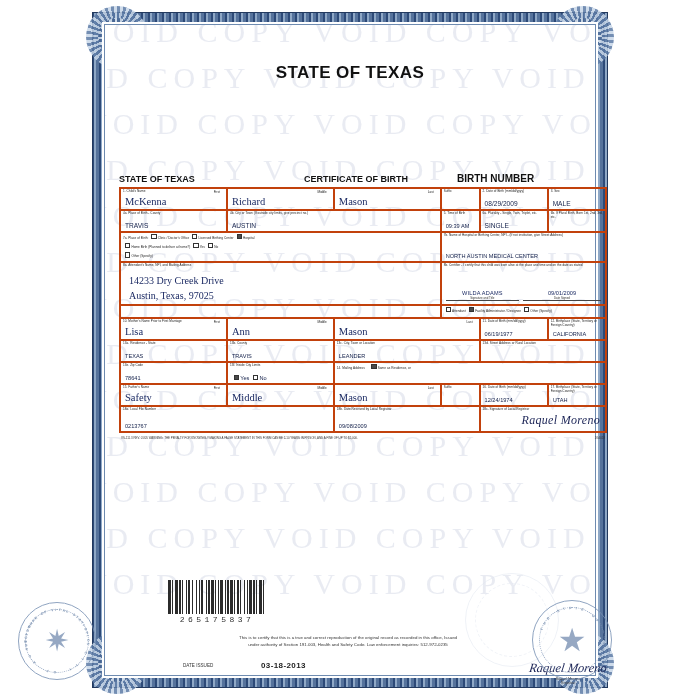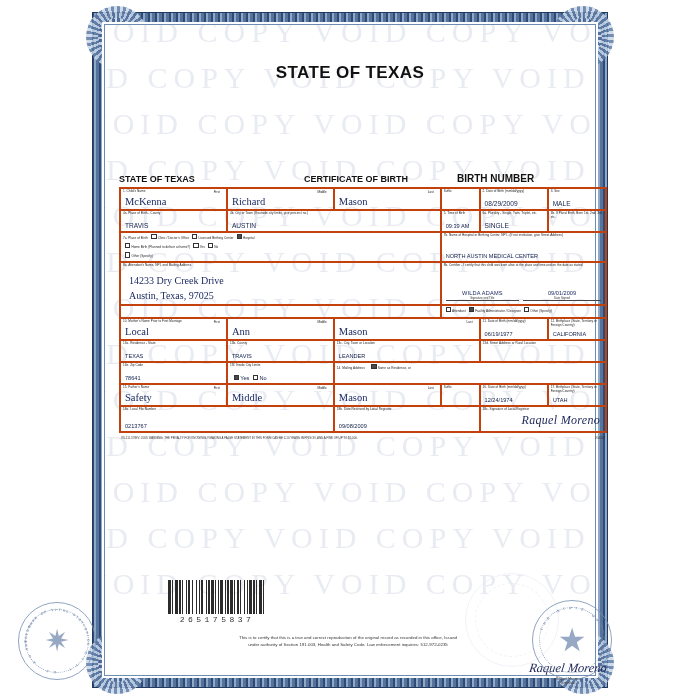--- a/index.html
+++ b/index.html
@@ -289,21 +289,21 @@
                   <span class="cb on"></span><span>Facility Administrator / Designee</span>
                   <span class="cb"></span><span>Other (Specify)</span>
                 </span>
               </td>
             </tr>
 
             <tr>
               <td>
                 <span class="lab">10. Mother's Name Prior to First Marriage</span>
                 <span class="lab" style="position:absolute;top:1px;right:4px;">First</span>
-                <span class="val big">Local</span>
+                <span class="val big">Lisa</span>
               </td>
               <td>
                 <span class="lab" style="position:absolute;top:1px;right:4px;">Middle</span>
                 <span class="val big">Ann</span>
               </td>
               <td colspan="2">
                 <span class="lab" style="position:absolute;top:1px;right:4px;">Last</span>
                 <span class="val big">Mason</span>
               </td>
               <td>
@@ -473,20 +473,24 @@
                 <i style="width: 1px; background: transparent;"></i>
                 <i style="width: 1px; background: rgb(43, 43, 43);"></i>
                 <i style="width: 2px; background: transparent;"></i>
               </div>
           <div class="bc-num">265175837</div>
         </div>
 
         <div class="foot">
           <p>This is to certify that this is a true and correct reproduction of the original record as recorded in this office, Issued</p>
           <p>under authority of Section 191.003, Health and Safety Code. Law enforcement inquiries: 512-972-0235</p>
+          <div class="footrow">
+            <span class="lbl">DATE ISSUED</span>
+            <span class="dt">03-18-2013</span>
+          </div>
         </div>
 
         <div class="regsig">
           <div class="sg">Raquel Moreno</div>
           <div class="nm">Raquel Moreno</div>
           <div class="rl">Registrar</div>
         </div>
 
       </div>
     </div>

